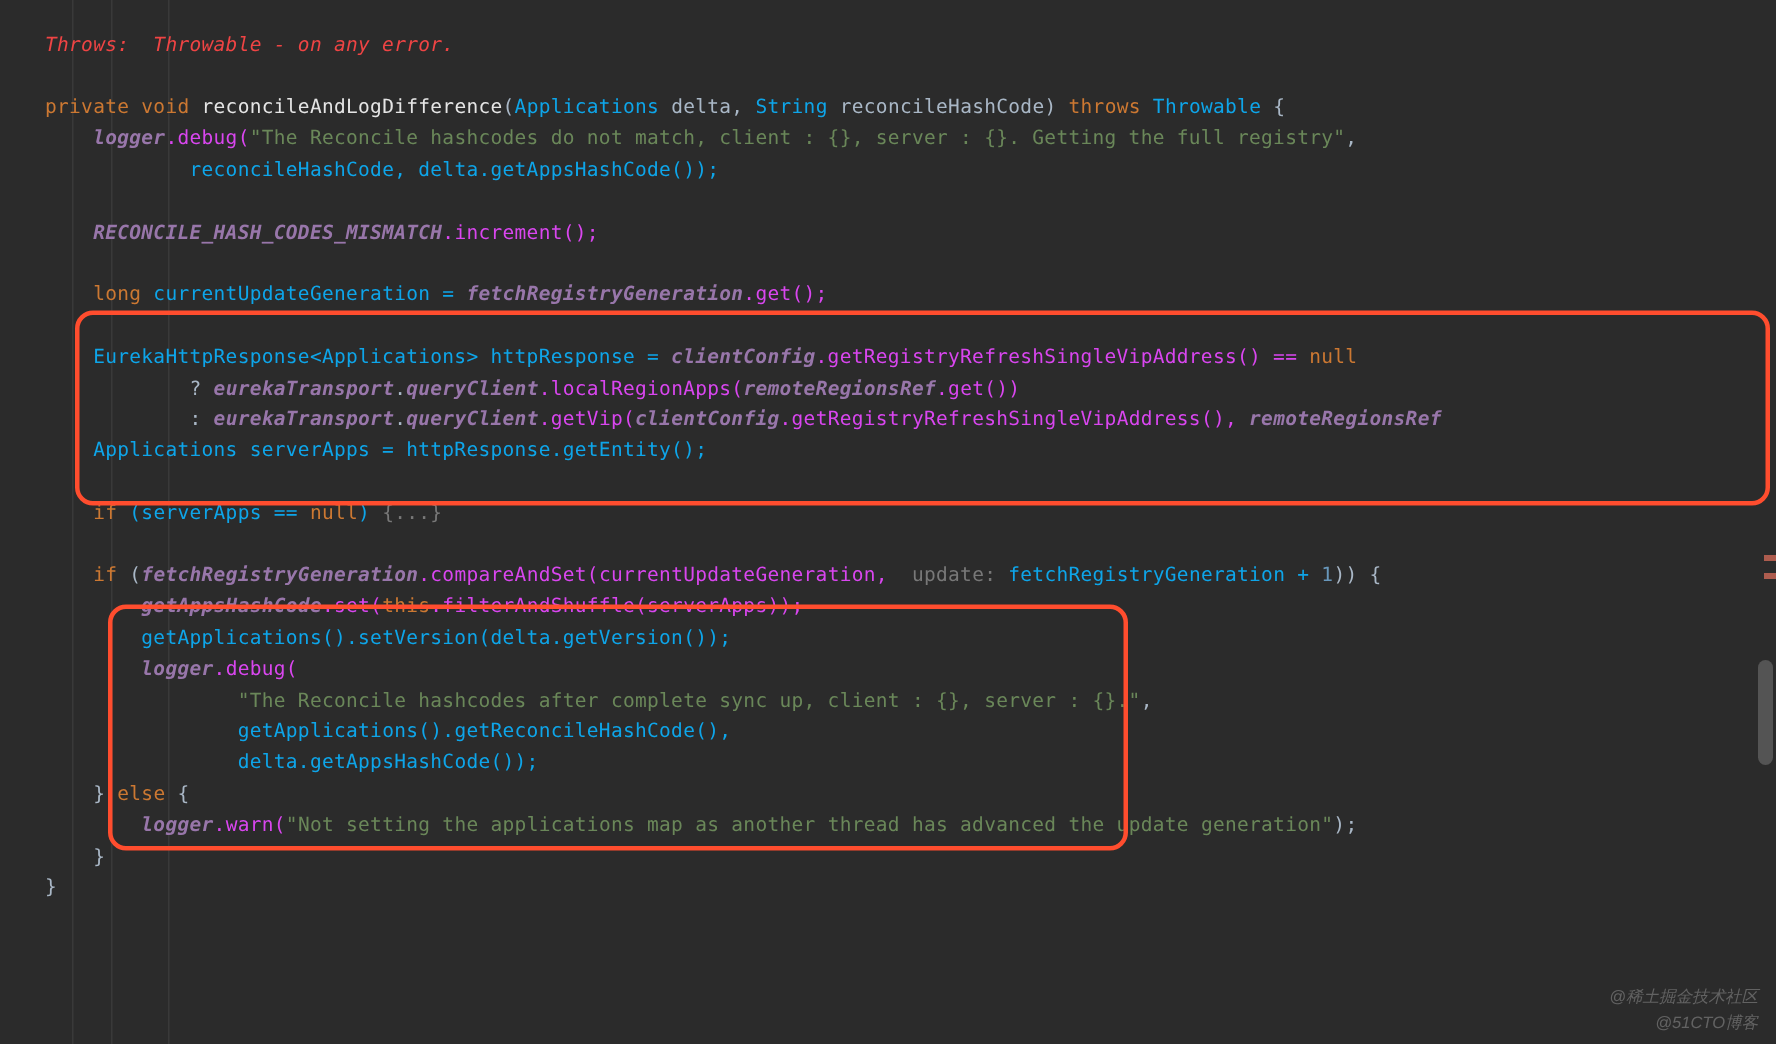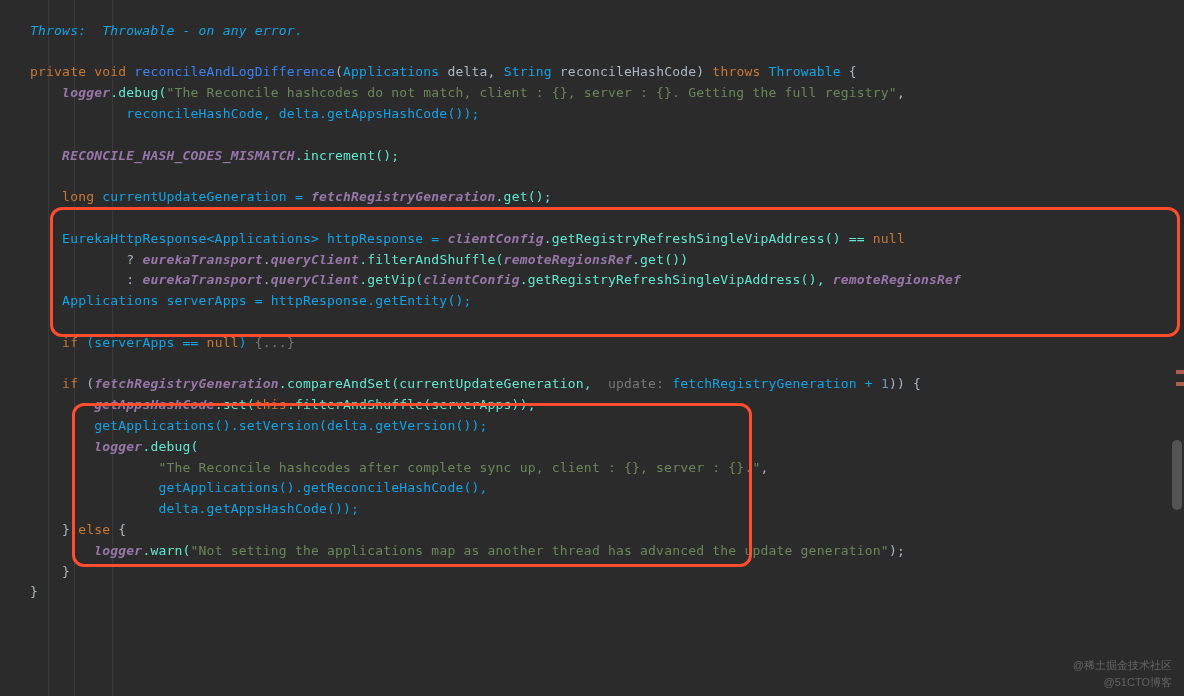--- a/index.html
+++ b/index.html
@@ -29,27 +29,27 @@
     width: 1px;
     background: rgba(120,120,120,0.18);
   }
   .hl-box {
     position: absolute;
     border: 3px solid #ff4d2e;
     border-radius: 12px;
     background: transparent;
     pointer-events: none;
   }
-  .doc { color: #0ea5e9; font-style: italic; }
+  .doc { color: #ef4444; font-style: italic; }
   .kw { color: #cc7832; font-weight: 500; }
   .type { color: #0ea5e9; }
-  .mname { color: #3b82f6; }
+  .mname { color: #e5e5e5; }
   .field { color: #9876aa; font-style: italic; font-weight: bold; }
   .str { color: #6a8759; }
-  .call { color: #5eead4; }
+  .call { color: #d946ef; }
   .num { color: #6897bb; }
   .op { color: #a9b7c6; }
   .paramhint { color: #787878; font-style: normal; }
   .cur { color: #0ea5e9; }
   .scrollbar {
     position: absolute;
     right: 2px;
     top: 440px;
     width: 10px;
     height: 70px;
@@ -65,20 +65,21 @@
   }
   .watermark {
     position: absolute;
     right: 12px;
     bottom: 4px;
     font-size: 11px;
     color: rgba(200,200,200,0.35);
     font-family: sans-serif;
     text-align: right;
     white-space: normal;
+    font-style: italic;
   }
 </style>
 </head>
 <body>
 
 <div class="guide" style="left:48px"></div>
 <div class="guide" style="left:74px"></div>
 <div class="guide" style="left:112px"></div>
 
 <div class="editor">
@@ -86,21 +87,21 @@
 
 <span class="kw">private</span> <span class="kw">void</span> <span class="mname">reconcileAndLogDifference</span><span class="op">(</span><span class="type">Applications</span> <span>delta</span><span class="op">, </span><span class="type">String</span> <span>reconcileHashCode</span><span class="op">)</span> <span class="kw">throws</span> <span class="type">Throwable</span> <span class="op">{</span>
     <span class="field">logger</span><span class="call">.debug(</span><span class="str">"The Reconcile hashcodes do not match, client : {}, server : {}. Getting the full registry"</span><span class="op">,</span>
             <span class="cur">reconcileHashCode,</span><span class="cur"> delta.getAppsHashCode());</span>
 
     <span class="field">RECONCILE_HASH_CODES_MISMATCH</span><span class="call">.increment();</span>
 
     <span class="kw">long</span><span class="cur"> currentUpdateGeneration = </span><span class="field">fetchRegistryGeneration</span><span class="call">.get();</span>
 
     <span class="cur">EurekaHttpResponse&lt;Applications&gt; httpResponse = </span><span class="field">clientConfig</span><span class="call">.getRegistryRefreshSingleVipAddress() == </span><span class="kw">null</span>
-            <span class="op">? </span><span class="field">eurekaTransport</span><span class="op">.</span><span class="field">queryClient</span><span class="call">.filterAndShuffle(</span><span class="field">remoteRegionsRef</span><span class="call">.get())</span>
+            <span class="op">? </span><span class="field">eurekaTransport</span><span class="op">.</span><span class="field">queryClient</span><span class="call">.localRegionApps(</span><span class="field">remoteRegionsRef</span><span class="call">.get())</span>
             <span class="op">: </span><span class="field">eurekaTransport</span><span class="op">.</span><span class="field">queryClient</span><span class="call">.getVip(</span><span class="field">clientConfig</span><span class="call">.getRegistryRefreshSingleVipAddress(), </span><span class="field">remoteRegionsRef</span>
     <span class="cur">Applications serverApps = httpResponse.getEntity();</span>
 
     <span class="kw">if</span><span class="cur"> (serverApps == </span><span class="kw">null</span><span class="cur">) </span><span class="paramhint">{...}</span>
 
     <span class="kw">if</span><span class="op"> (</span><span class="field">fetchRegistryGeneration</span><span class="call">.compareAndSet(currentUpdateGeneration, </span><span class="paramhint"> update: </span><span class="cur">fetchRegistryGeneration + </span><span class="num">1</span><span class="op">)) {</span>
         <span class="field">getAppsHashCode</span><span class="call">.set(</span><span class="kw">this</span><span class="call">.filterAndShuffle(serverApps));</span>
         <span class="cur">getApplications().setVersion(delta.getVersion());</span>
         <span class="field">logger</span><span class="call">.debug(</span>
                 <span class="str">"The Reconcile hashcodes after complete sync up, client : {}, server : {}."</span><span class="op">,</span>

